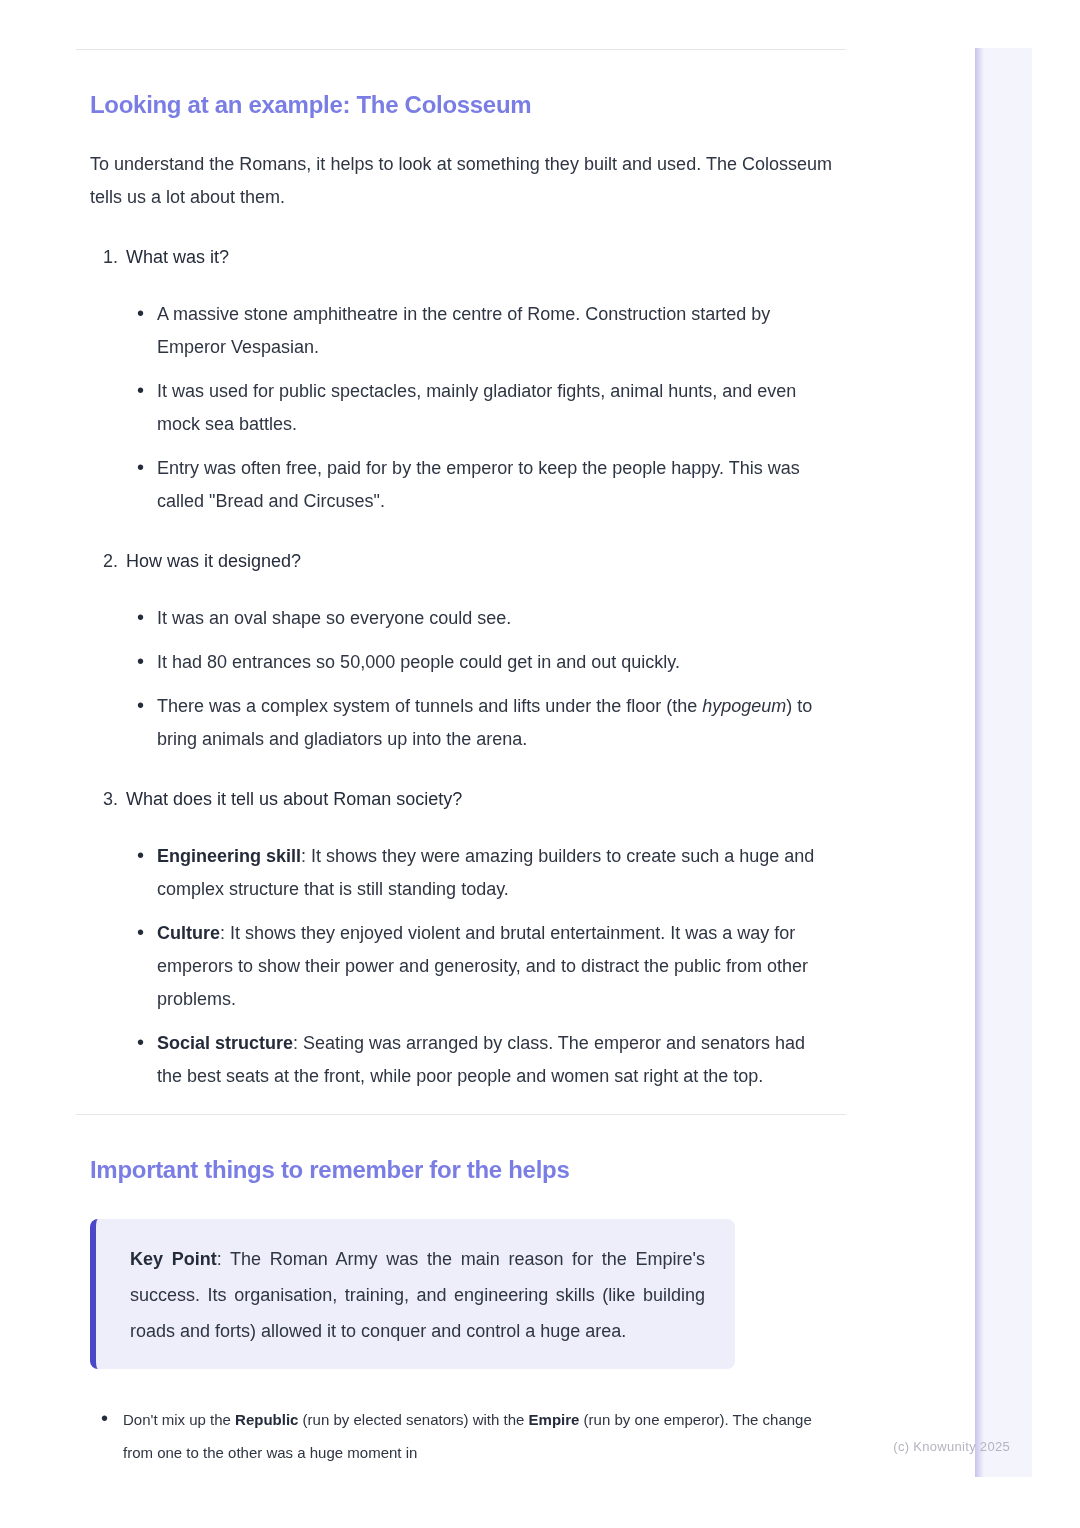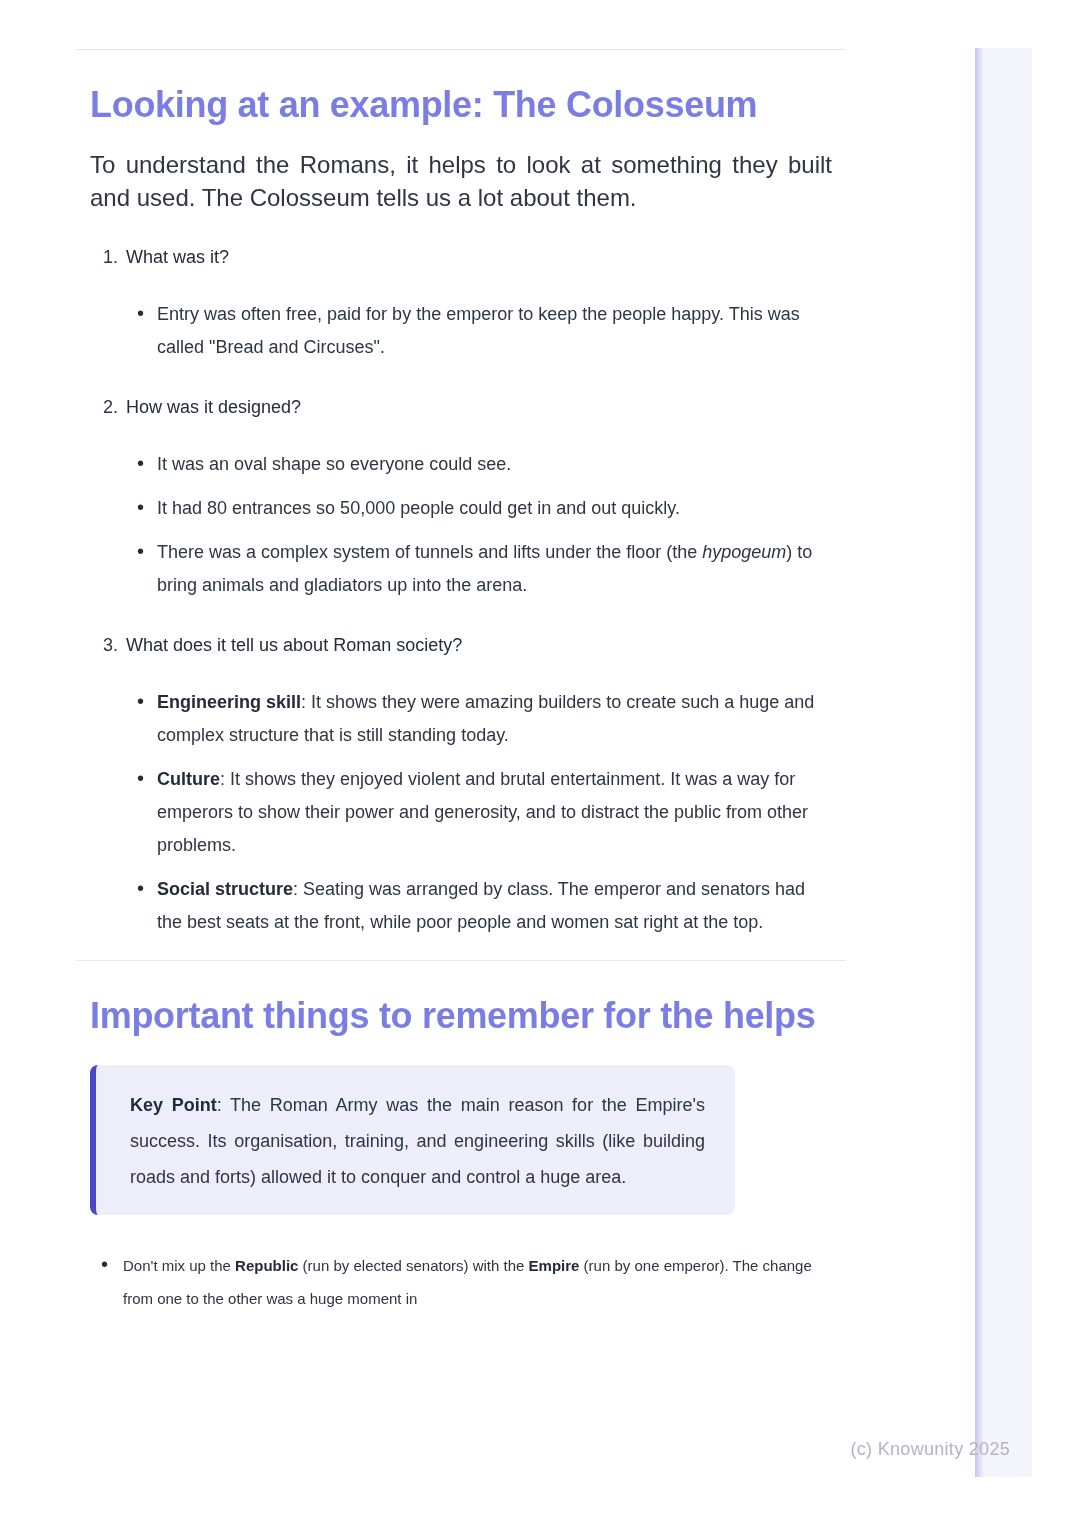--- a/index.html
+++ b/index.html
@@ -28,49 +28,49 @@
   }
   .strip {
     position:absolute;
     left:975px; top:48px;
     width:57px; height:1429px;
     background:linear-gradient(to right, var(--strip-edge) 0px, var(--strip-fill) 9px);
   }
   .watermark {
     position:absolute;
     top:1439px; right:70px;
-    font-size:18px;
+    font-size:13px;
     letter-spacing:0.3px;
     color:var(--watermark);
     z-index:2;
   }
   .content {
     position:absolute;
     left:90px; top:0;
     width:742px;
   }
   .divider {
     height:1px;
     width:770px;
     margin-left:-14px;
     background:var(--divider);
   }
   .divider.first { margin-top:49px; }
   .divider.second { margin-top:21px; }
   h2.sec-heading {
     margin-top:38px;
-    font-size:36px;
+    font-size:24px;
     line-height:34px;
     font-weight:700;
     letter-spacing:-0.3px;
     color:var(--accent);
   }
   p.intro {
     margin-top:26px;
-    font-size:24px;
+    font-size:18px;
     line-height:33px;
     text-align:justify;
   }
   .qtitle {
     margin-top:30px;
     padding-left:13px;
     font-size:18px;
     line-height:26px;
   }
   .qtitle .num { font-weight:400; margin-right:8px; color:var(--text); }
@@ -139,20 +139,22 @@
 
     <h2 class="sec-heading">Looking at an example: The Colosseum</h2>
 
     <p class="intro">To understand the Romans, it helps to look at something they built and used. The Colosseum tells us a lot about them.</p>
 
     <div class="qa">
       <div class="qtitle">
         <span class="num">1.</span><span class="ttl">What was it?</span>
       </div>
       <ul class="sublist">
+        <li><span>A massive stone amphitheatre in the centre of Rome. Construction started by Emperor Vespasian.</span></li>
+        <li><span>It was used for public spectacles, mainly gladiator fights, animal hunts, and even mock sea battles.</span></li>
         <li><span>Entry was often free, paid for by the emperor to keep the people happy. This was called "Bread and Circuses".</span></li>
       </ul>
     </div>
 
     <div class="qa">
       <div class="qtitle">
         <span class="num">2.</span><span class="ttl">How was it designed?</span>
       </div>
       <ul class="sublist">
         <li><span>It was an oval shape so everyone could see.</span></li>

